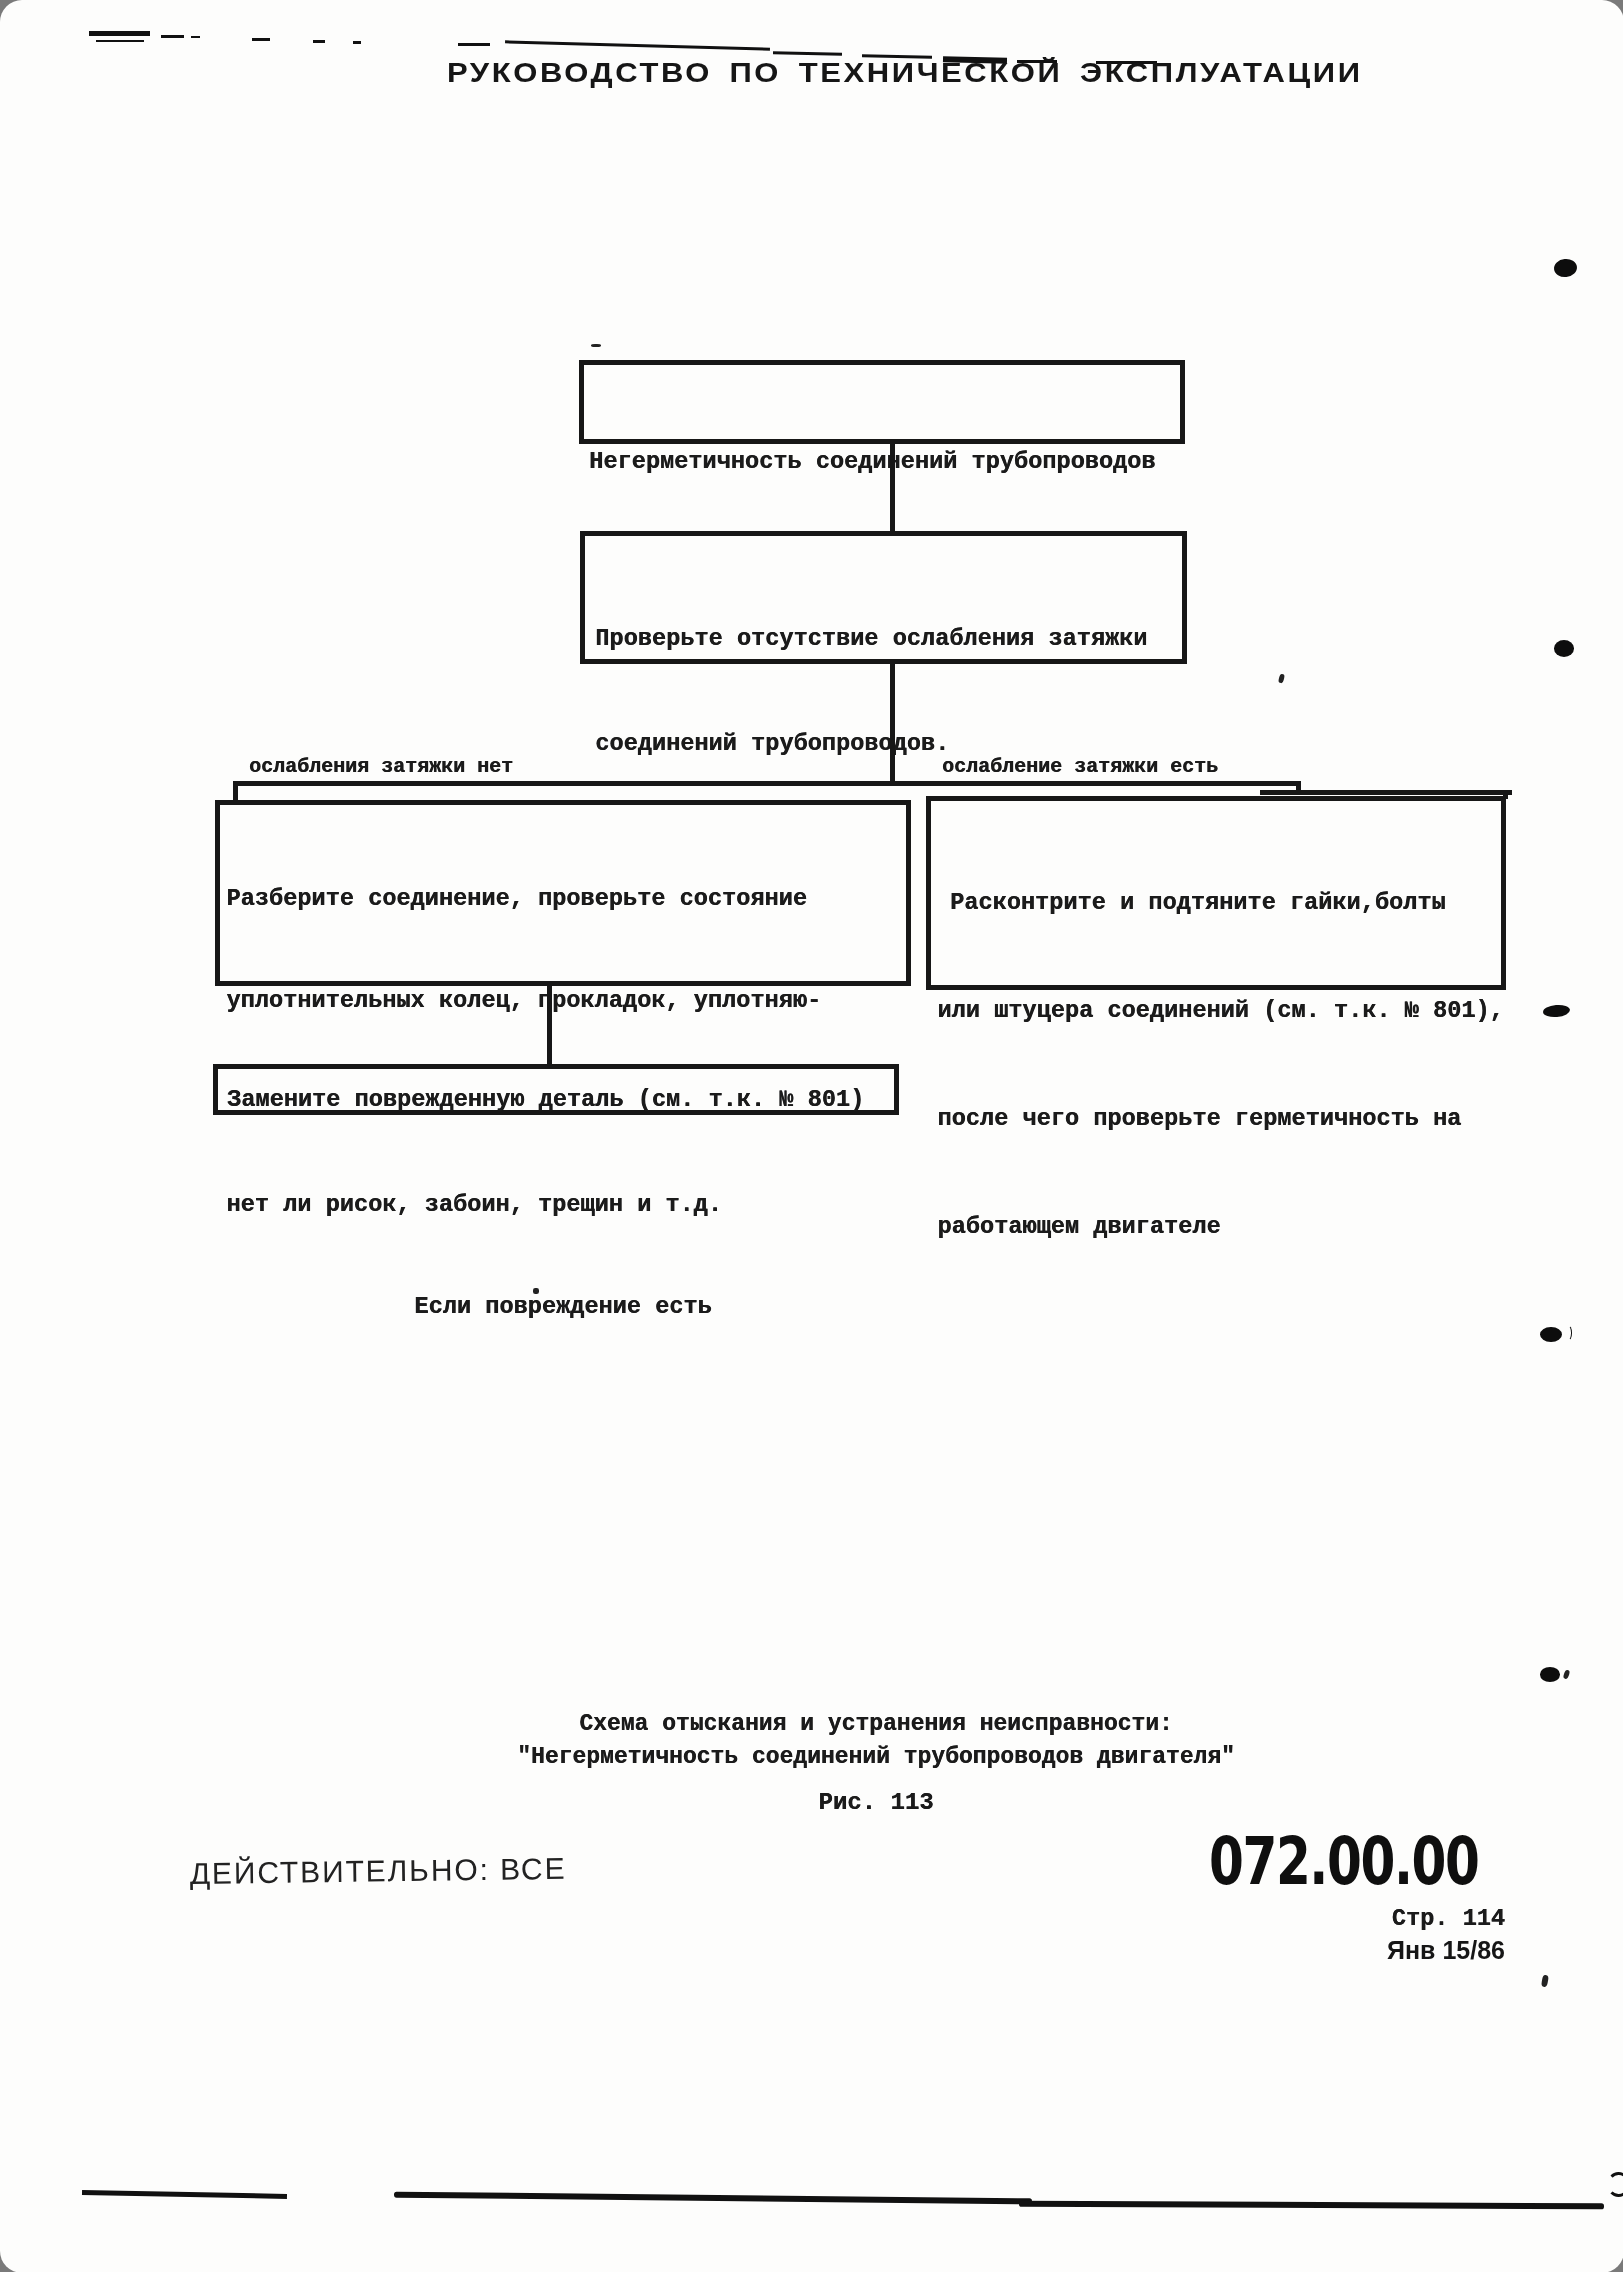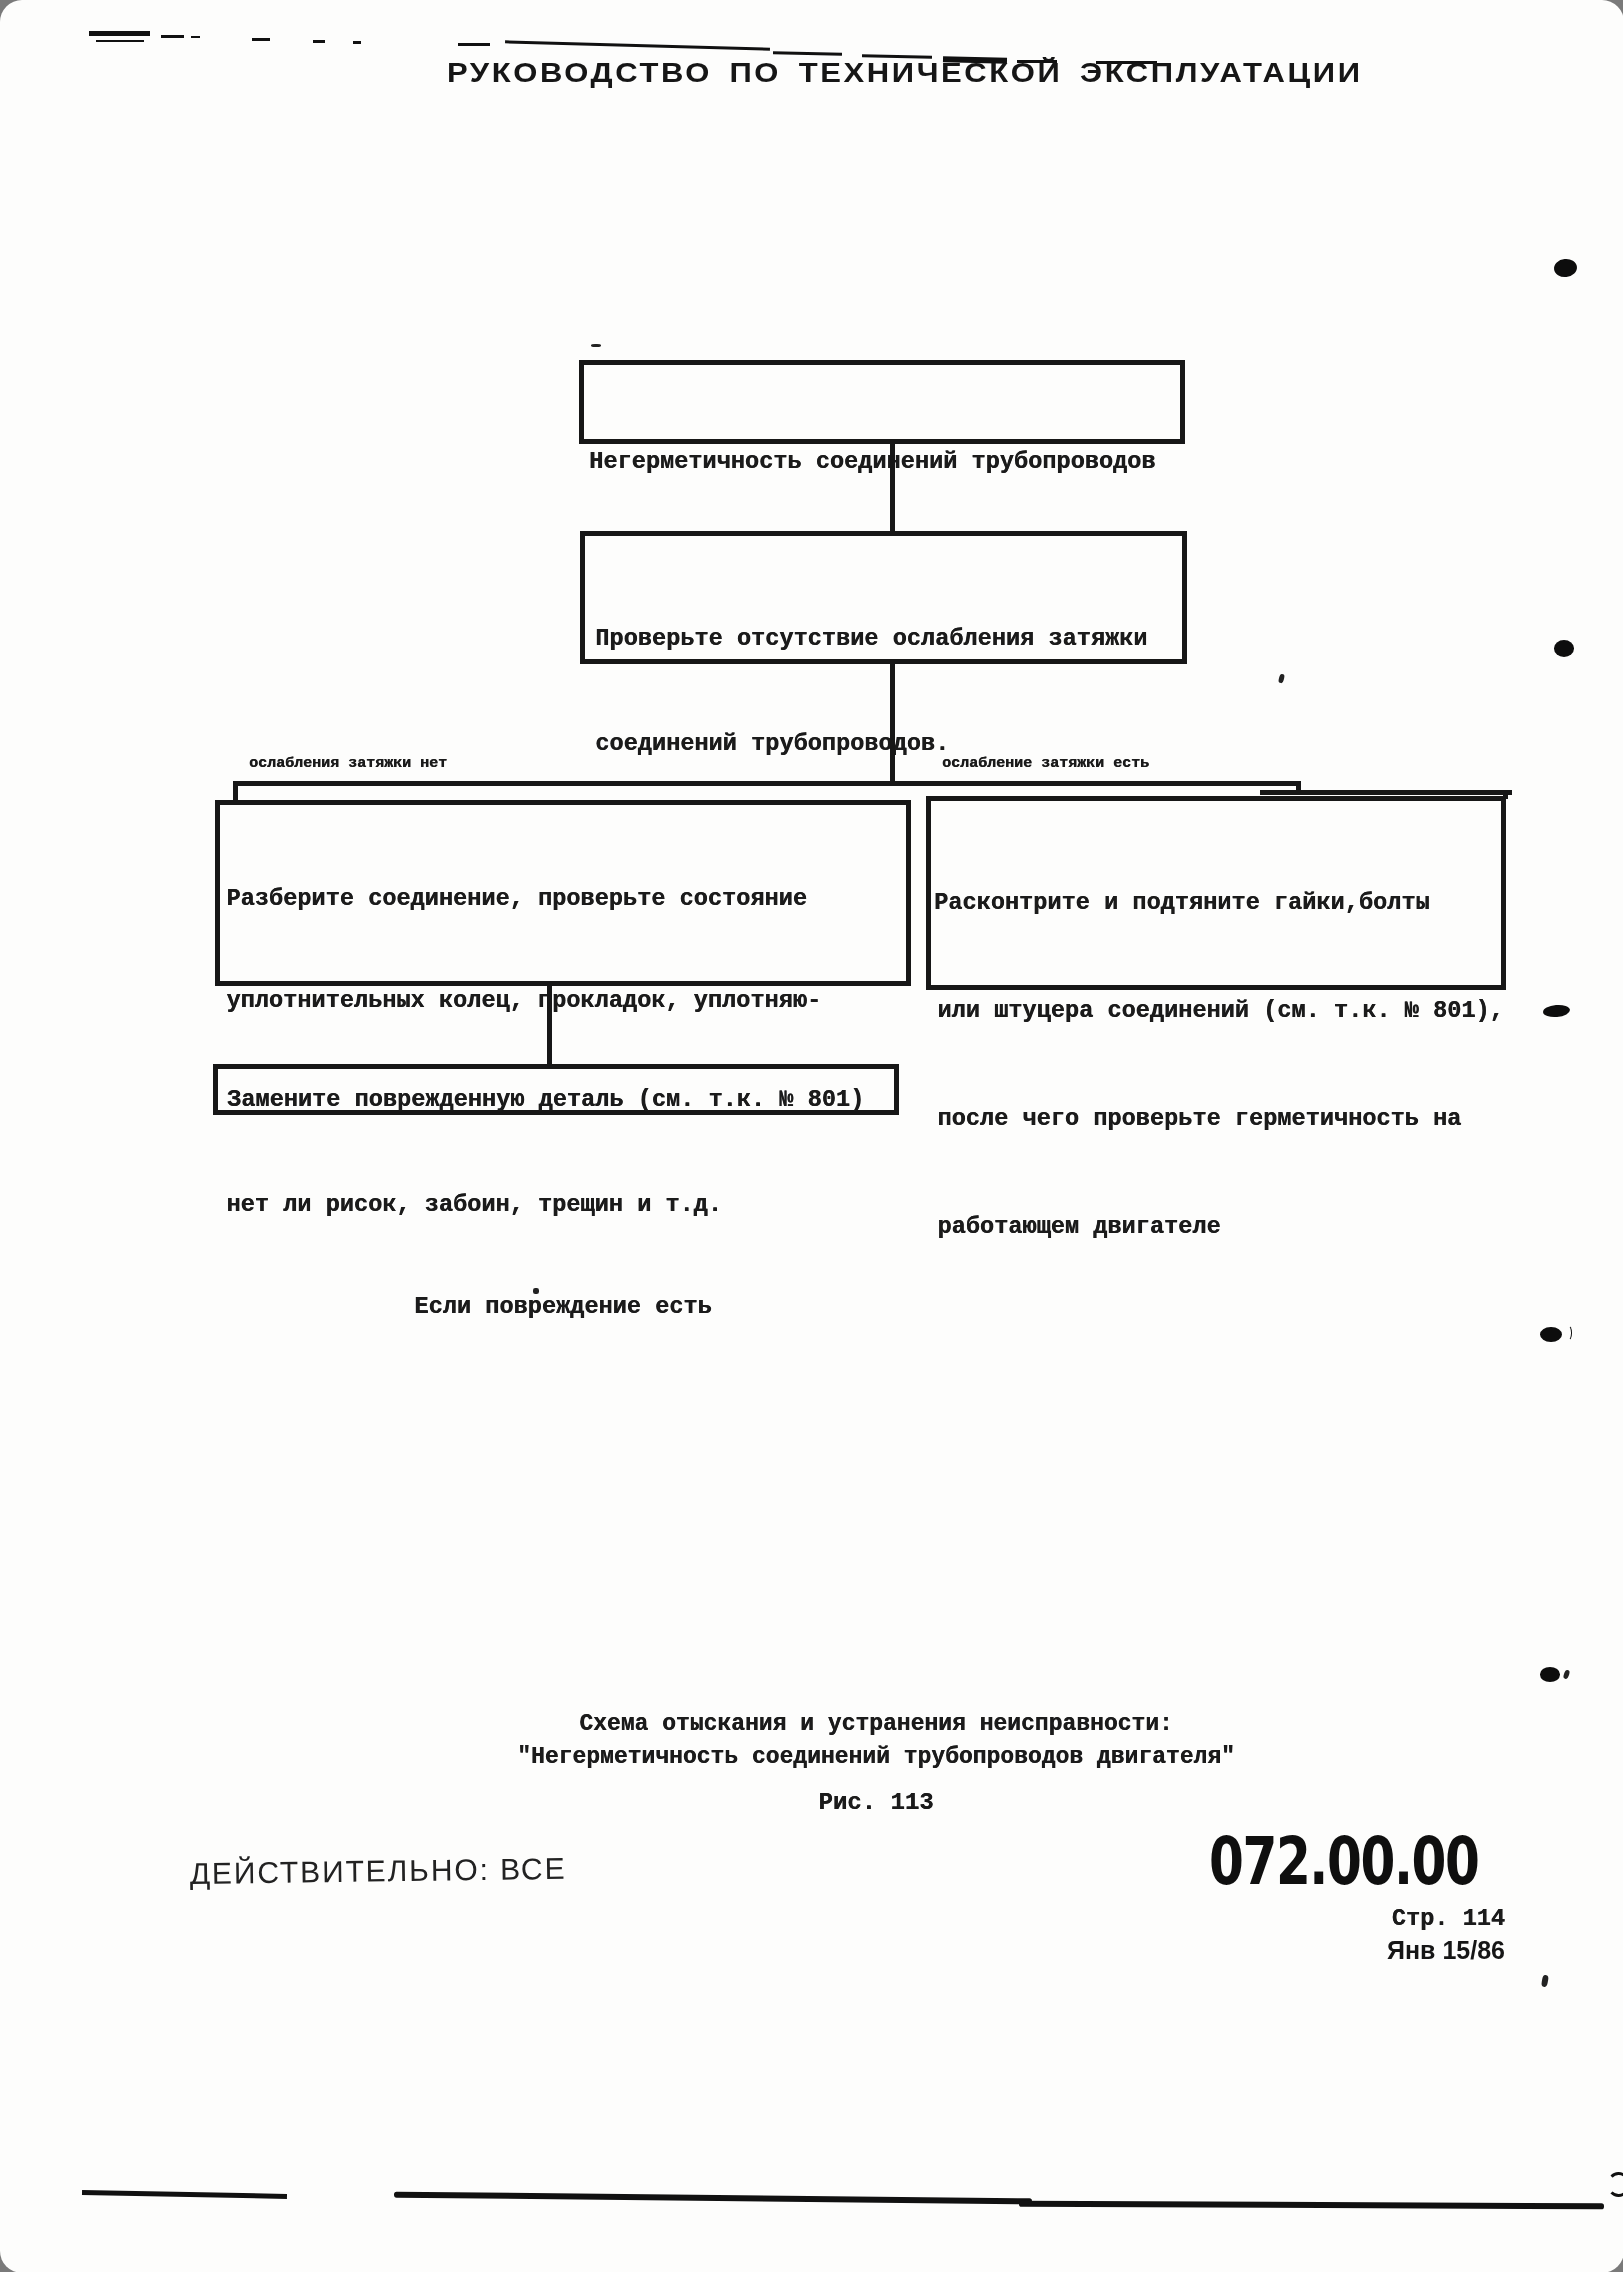--- a/index.html
+++ b/index.html
@@ -41,21 +41,21 @@
     position:absolute;
     font-family:"Liberation Sans", sans-serif;
     font-weight:bold;
     font-size:31px;
     letter-spacing:2.6px;
     word-spacing:6.4px;
     color:#161616;
     white-space:nowrap;
     transform:scaleY(0.92);
   }
-  .branch-label { position:absolute; font-size:15px; }
+  .branch-label { position:absolute; font-size:20px; }
   .caption-wrap { position:absolute; left:381px; top:1708px; width:990px; text-align:center; }
   .caption-wrap .cl { font-size:23px; line-height:33px; }
   .caption-fig { margin-top:15.3px; font-size:24px; }
   .validity {
     position:absolute; left:190px; top:1857px;
     font-family:"Liberation Sans", sans-serif;
     font-weight:normal; font-size:30px; letter-spacing:1.9px;
     color:#222;
     transform:rotate(-0.8deg); transform-origin:left bottom;
     white-space:nowrap;
@@ -137,21 +137,21 @@
 
   <div class="bx tw" style="left:215px;top:800px;width:696px;height:186px;padding-top:9px;line-height:34px;">
     <div class="ln" style="padding-left:6.4px;">Разберите соединение, проверьте состояние</div>
     <div class="ln" style="padding-left:6.4px;">уплотнительных колец, прокладок, уплотняю-</div>
     <div class="ln" style="padding-left:6.4px;">щих поверхностей сфер, ниппелей и конусов;</div>
     <div class="ln" style="padding-left:6.4px;">нет ли рисок, забоин, трещин и т.д.</div>
     <div class="ln ctr">Если повреждение есть</div>
   </div>
 
   <div class="bx tw" style="left:926px;top:796px;width:580px;height:194px;padding-top:11.5px;line-height:36px;">
-    <div class="ln" style="padding-left:3px;">Расконтрите и подтяните гайки,болты</div>
+    <div class="ln" style="padding-left:19px;">Расконтрите и подтяните гайки,болты</div>
     <div class="ln" style="padding-left:6.4px;">или штуцера соединений (см. т.к. № 801),</div>
     <div class="ln" style="padding-left:6.4px;">после чего проверьте герметичность на</div>
     <div class="ln" style="padding-left:6.4px;">работающем двигателе</div>
   </div>
 
   <div class="vline" style="left:547px;top:985px;width:5.1px;height:82px;"></div>
 
   <div class="bx tw" style="left:213px;top:1064px;width:686px;height:51px;display:flex;align-items:center;">
     <div class="ln" style="padding-left:9px;margin-top:20px;">Замените поврежденную деталь (см. т.к. № 801)</div>
   </div>

